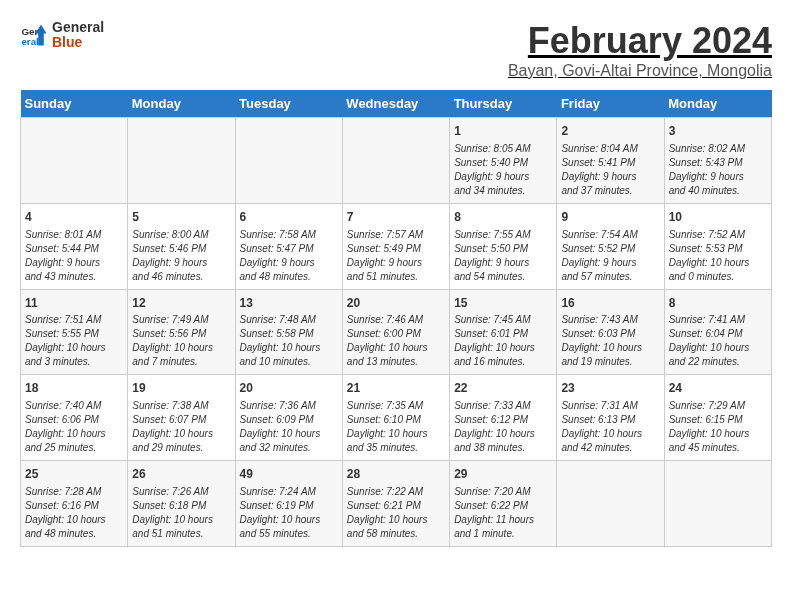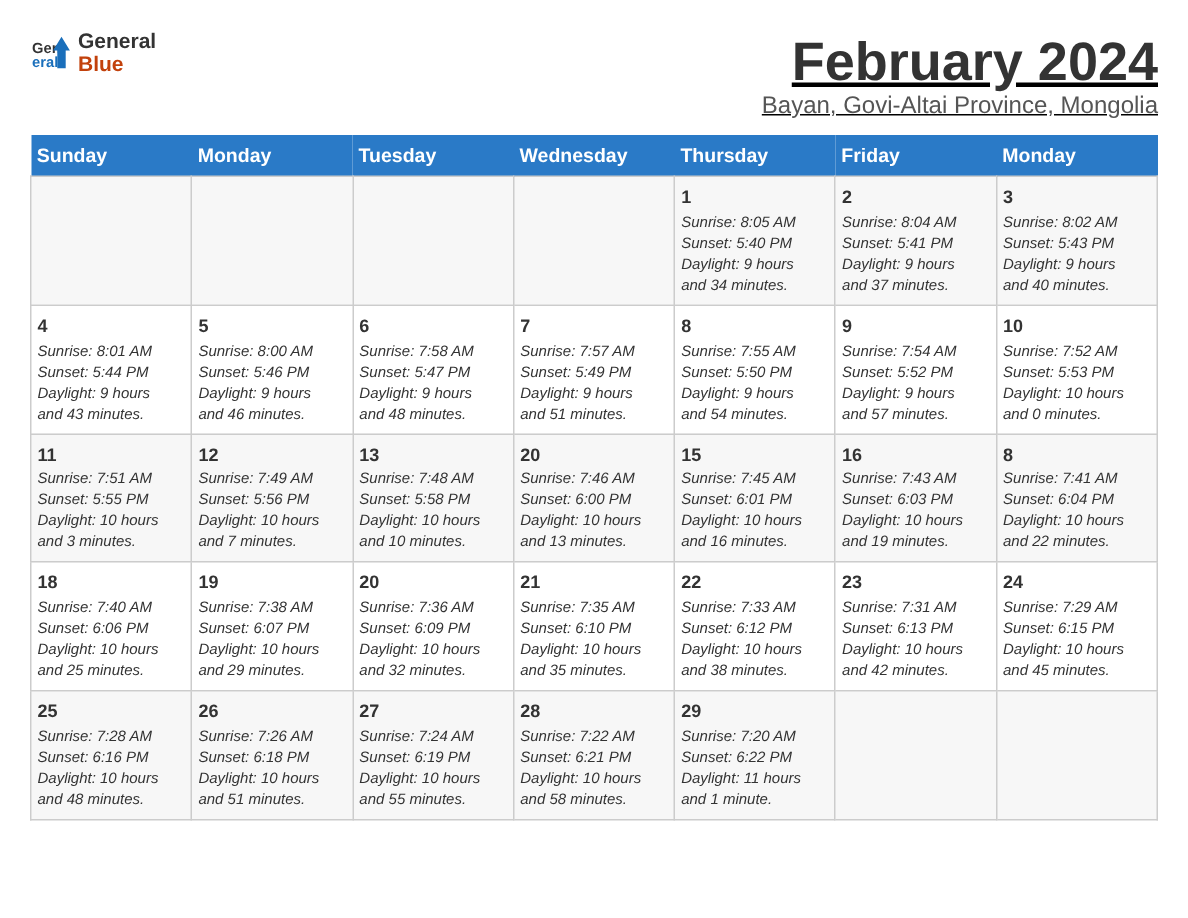--- a/index.html
+++ b/index.html
@@ -235,21 +235,21 @@
       <tr>
         <td>
           <span class="day-number">25</span>
           <div class="day-info">Sunrise: 7:28 AM<br>Sunset: 6:16 PM<br>Daylight: 10 hours<br>and 48 minutes.</div>
         </td>
         <td>
           <span class="day-number">26</span>
           <div class="day-info">Sunrise: 7:26 AM<br>Sunset: 6:18 PM<br>Daylight: 10 hours<br>and 51 minutes.</div>
         </td>
         <td>
-          <span class="day-number">27</span>
+          <span class="day-number">49</span>
           <div class="day-info">Sunrise: 7:24 AM<br>Sunset: 6:19 PM<br>Daylight: 10 hours<br>and 55 minutes.</div>
         </td>
         <td>
           <span class="day-number">28</span>
           <div class="day-info">Sunrise: 7:22 AM<br>Sunset: 6:21 PM<br>Daylight: 10 hours<br>and 58 minutes.</div>
         </td>
         <td>
           <span class="day-number">29</span>
           <div class="day-info">Sunrise: 7:20 AM<br>Sunset: 6:22 PM<br>Daylight: 11 hours<br>and 1 minute.</div>
         </td>

